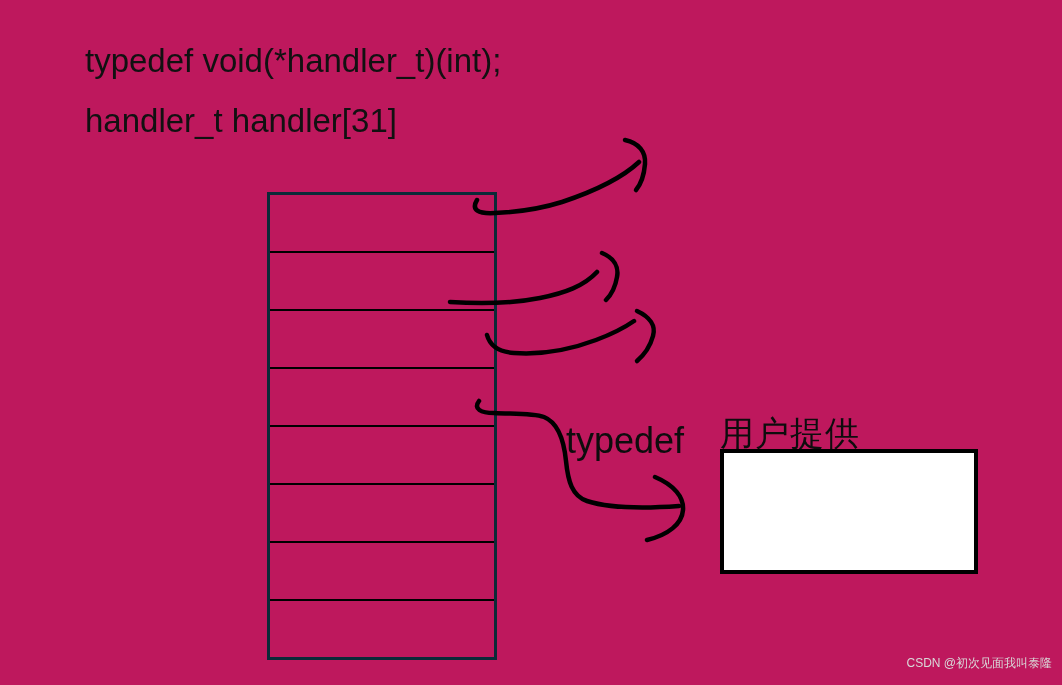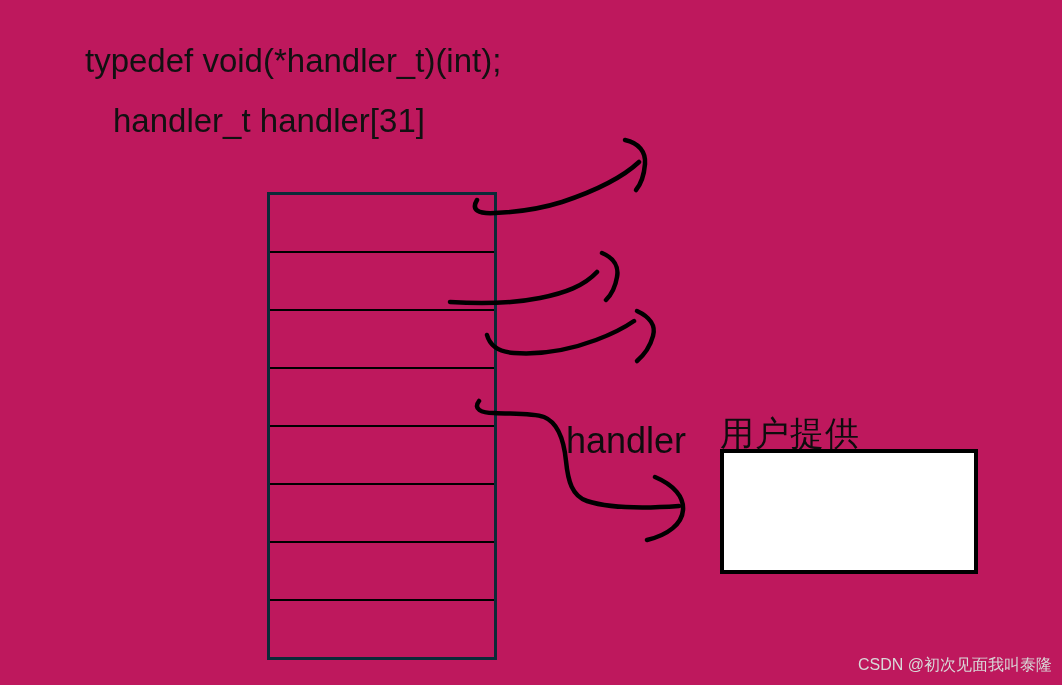--- a/index.html
+++ b/index.html
@@ -16,21 +16,21 @@
     overflow: hidden;
   }
   .abs { position: absolute; }
   .code-line {
     color: #111111;
     font-size: 33px;
     line-height: 1.2;
     white-space: pre;
   }
   #code-line-1 { left: 85px; top: 41px; }
-  #code-line-2 { left: 85px; top: 101px; margin-left: 28px; }
+  #code-line-2 { left: 85px; top: 101px; }
   #handler-array {
     left: 267px;
     top: 192px;
     width: 230px;
     height: 468px;
     border: 3px solid #0b2a38;
     box-sizing: border-box;
     display: flex;
     flex-direction: column;
   }
@@ -65,21 +65,21 @@
     top: 449px;
     width: 258px;
     height: 125px;
     border: 4px solid #000000;
     box-sizing: border-box;
     background: #ffffff;
   }
   #watermark {
     right: 10px;
     top: 655px;
-    font-size: 16px;
+    font-size: 12px;
     color: #d9d9d9;
     white-space: nowrap;
   }
 </style>
 </head>
 <body>
 
 <div id="canvas">
 
   <div id="code-line-1" class="abs code-line">typedef void(*handler_t)(int);</div>
@@ -103,21 +103,21 @@
       <path d="M 625 140 C 639 143 646 152 645 164 C 644 176 641 184 636 190"></path>
       <path d="M 450 302 C 480 304 515 303 540 298 C 565 293 584 286 597 272"></path>
       <path d="M 602 253 C 614 258 619 267 617 277 C 615 289 611 295 606 300"></path>
       <path d="M 487 335 C 490 346 500 352 514 353 C 542 355 572 349 596 340 C 612 334 624 328 634 321"></path>
       <path d="M 637 311 C 650 317 656 326 653 336 C 650 347 644 355 637 361"></path>
       <path d="M 479 401 C 473 409 481 413 494 413 C 514 414 533 413 544 417 C 559 423 564 441 566 461 C 568 481 572 496 587 501 C 612 509 652 508 679 506"></path>
       <path d="M 655 477 C 674 485 684 497 683 510 C 682 524 668 535 647 540"></path>
     </g>
   </svg>
 
-  <div id="signal-label" class="abs">handler</div>
+  <div id="signal-label" class="abs">typedef</div>
 
   <div id="user-box-label" class="abs">用户提供</div>
 
   <div id="user-box" class="abs"></div>
 
   <div id="watermark" class="abs">CSDN @初次见面我叫泰隆</div>
 
 </div>
 
 </body></html>

